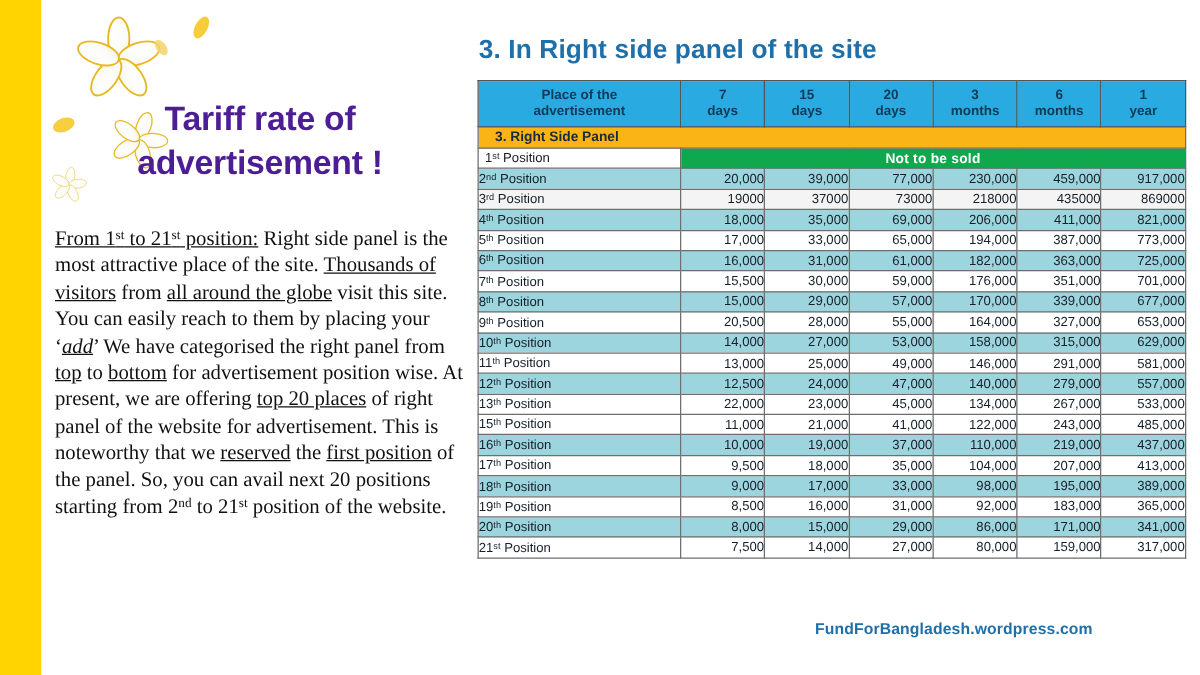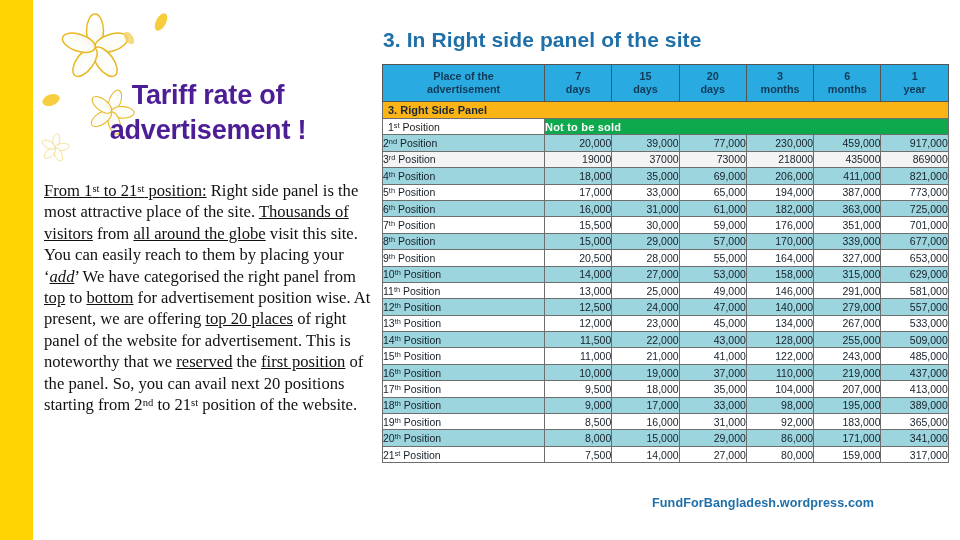--- a/index.html
+++ b/index.html
@@ -118,37 +118,38 @@
     border: 1px solid #555;
   }
 
   
   tr.band td {
     background: #FBB416;
     color: #1b2a38;
     font-weight: bold;
     font-size: 11px;
     text-align: left;
-    padding-left: 5px;
+    padding-left: 13px;
     height: 17px;
     border: 1px solid #6e6e6e;
   }
 
   
   tr.nfs td.label {
     background: #ffffff;
     color: #1b1b1b;
     text-align: left;
     padding-left: 5px;
   }
   tr.nfs td.green {
     background: #0FA94D;
     color: #ffffff;
     font-weight: bold;
     font-size: 11px;
+    text-align: center;
     letter-spacing: 0.2px;
   }
 
   
   tr.alt td { background: #9CD5DE; }
   tr.plain td { background: #FFFFFF; }
   tr.plain3 td { background: #F4F4F4; }
 
   td.label {
     text-align: left;
@@ -423,35 +424,26 @@
           <td class="label">12<sup>th</sup> Position</td>
           <td class="num">12,500</td>
           <td class="num">24,000</td>
           <td class="num">47,000</td>
           <td class="num">140,000</td>
           <td class="num">279,000</td>
           <td class="num">557,000</td>
         </tr>
         <tr class="plain">
           <td class="label">13<sup>th</sup> Position</td>
-          <td class="num">12,000</td>
+          <td class="num">22,000</td>
           <td class="num">23,000</td>
           <td class="num">45,000</td>
           <td class="num">134,000</td>
           <td class="num">267,000</td>
           <td class="num">533,000</td>
-        </tr>
-        <tr class="alt">
-          <td class="label">14<sup>th</sup> Position</td>
-          <td class="num">11,500</td>
-          <td class="num">22,000</td>
-          <td class="num">43,000</td>
-          <td class="num">128,000</td>
-          <td class="num">255,000</td>
-          <td class="num">509,000</td>
         </tr>
         <tr class="plain">
           <td class="label">15<sup>th</sup> Position</td>
           <td class="num">11,000</td>
           <td class="num">21,000</td>
           <td class="num">41,000</td>
           <td class="num">122,000</td>
           <td class="num">243,000</td>
           <td class="num">485,000</td>
         </tr>

